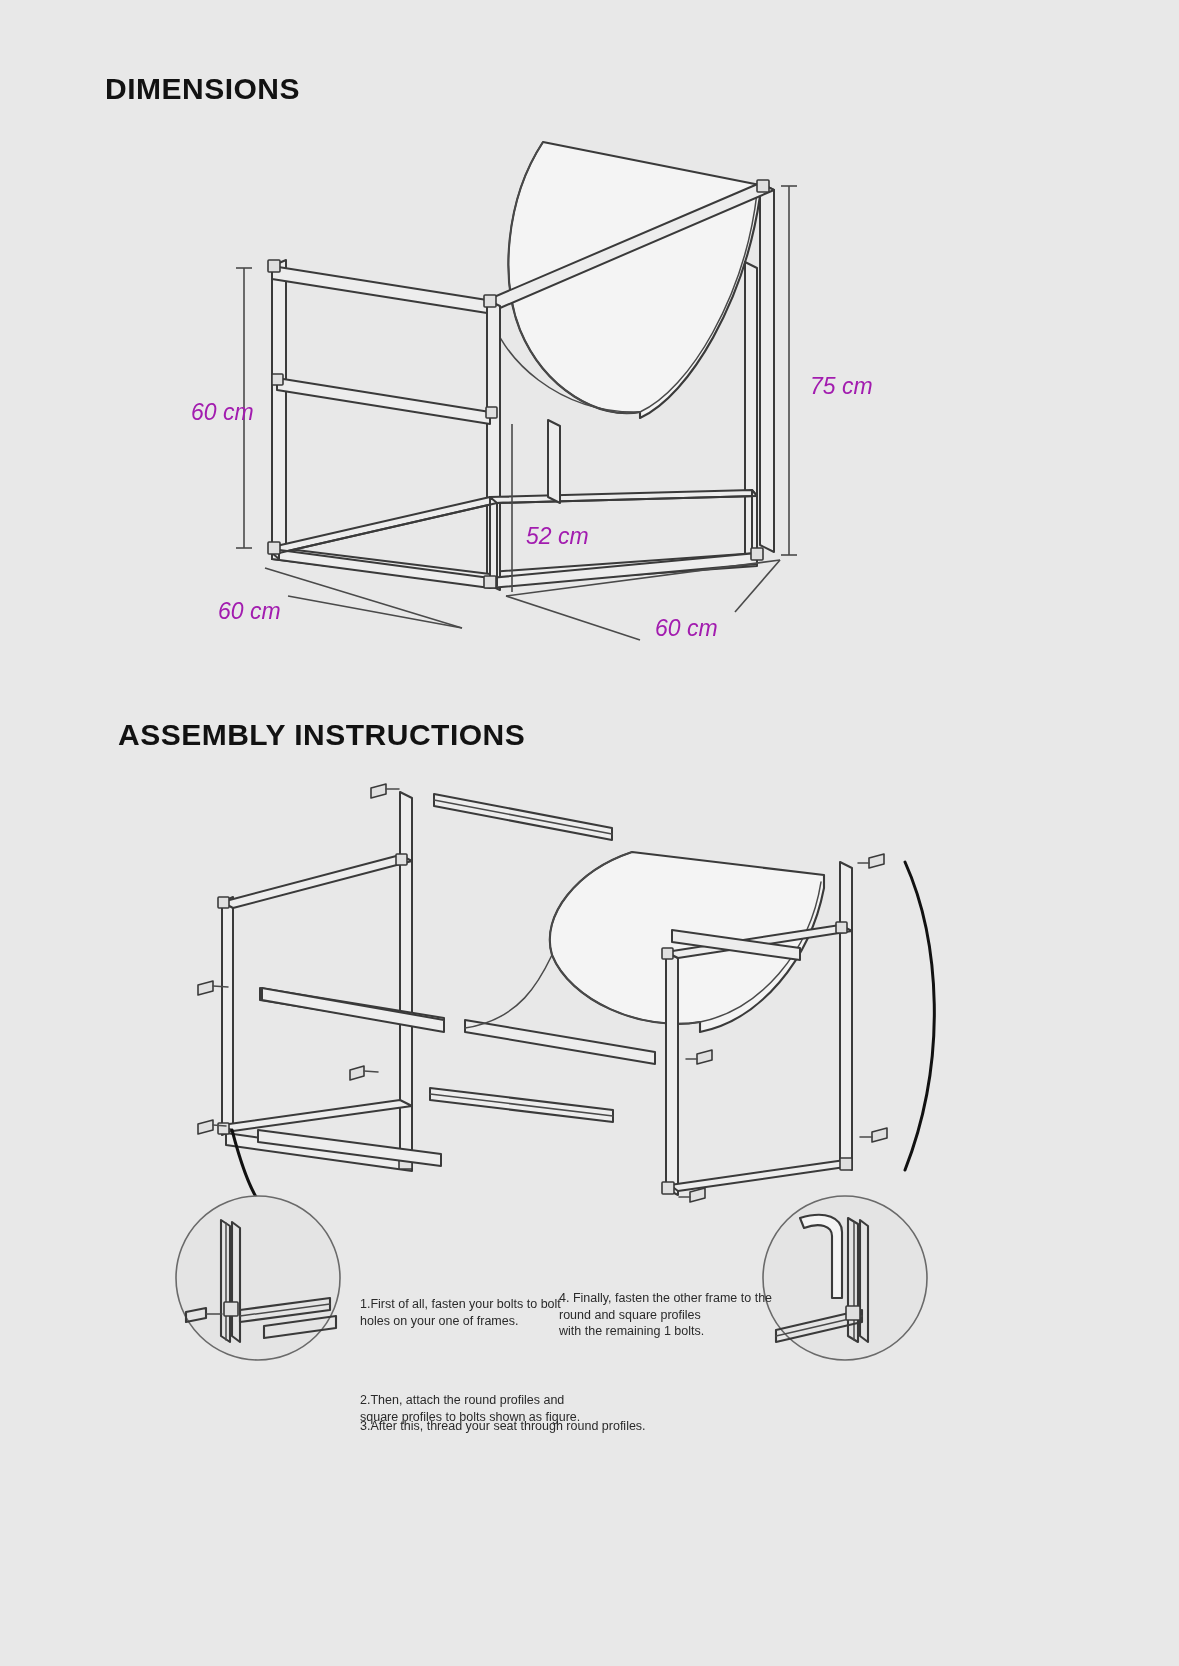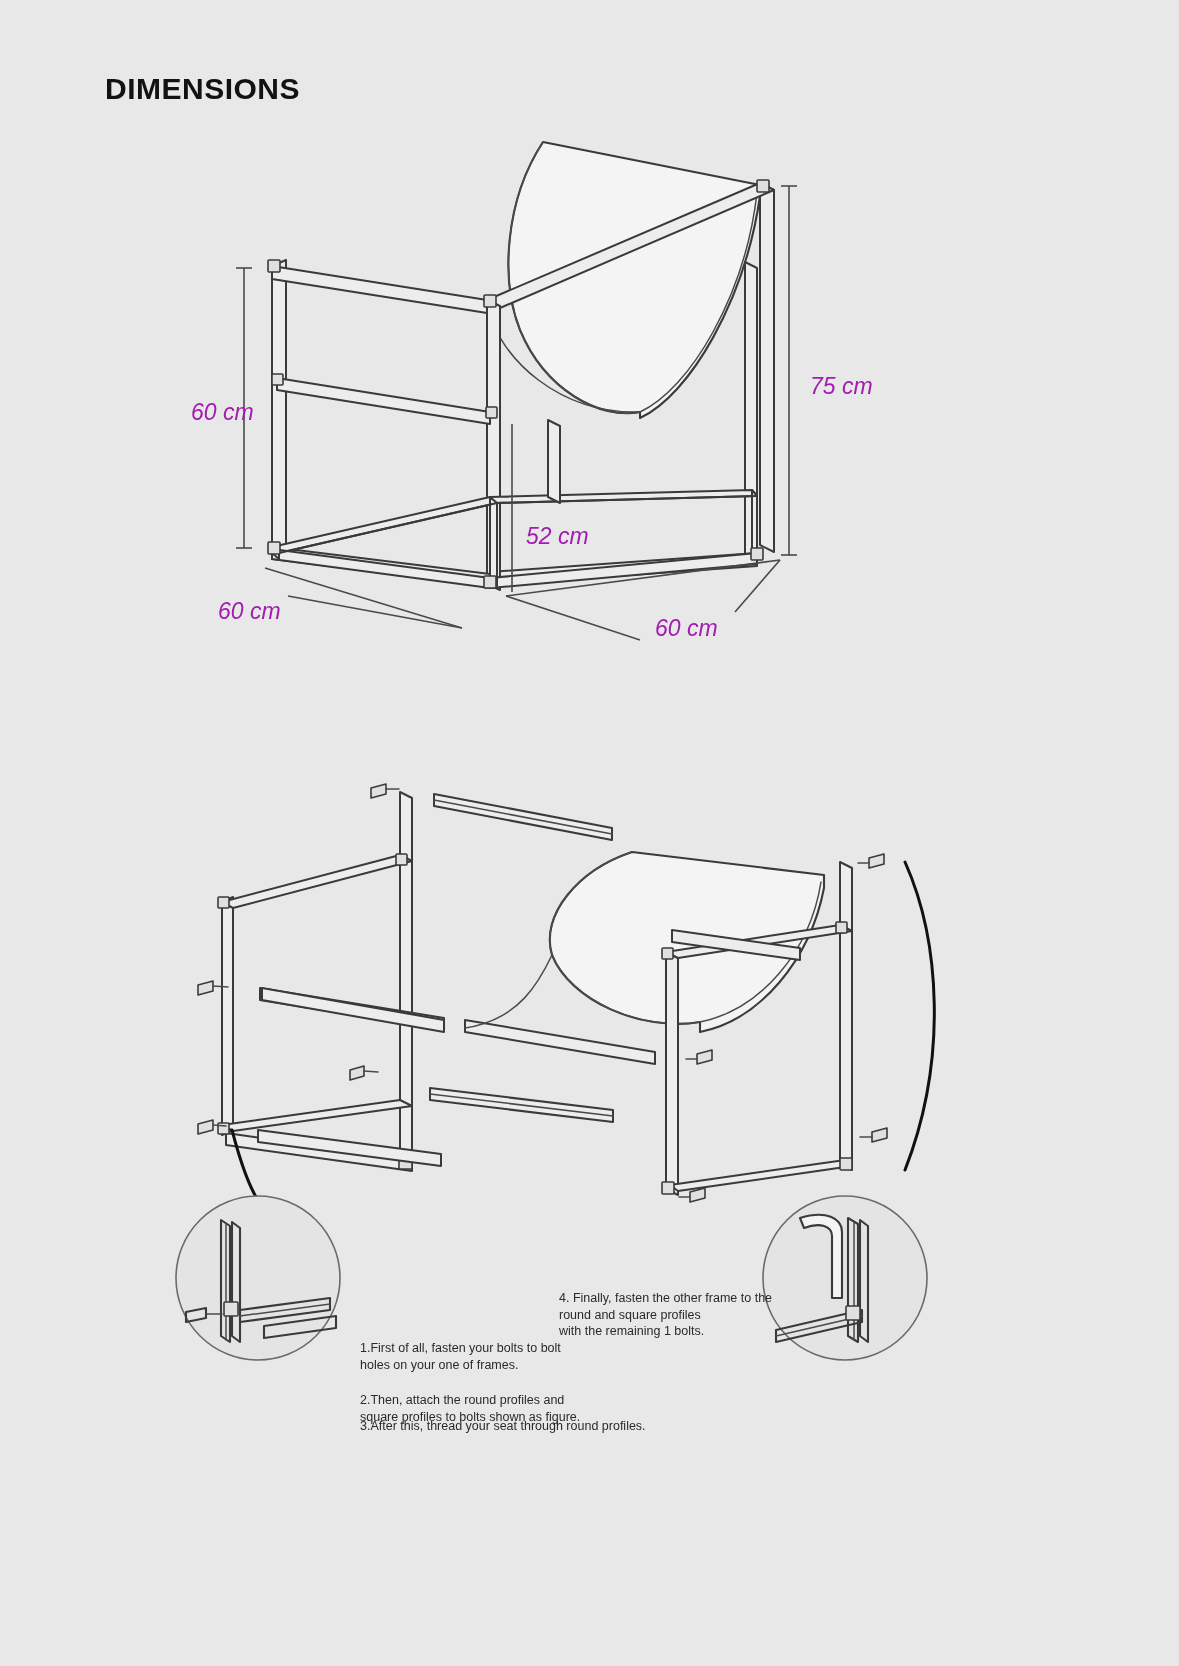--- a/index.html
+++ b/index.html
@@ -33,21 +33,21 @@
   #lbl-70{left:218px;top:598px;}
   #lbl-80{left:655px;top:615px;}
 
   .instr{
     position:absolute;
     color:#2a2a2a;
     font-size:12.5px;
     line-height:1.32;
     white-space:pre-line;
   }
-  #ins-1{left:360px;top:1296px;margin-top:44px;}
+  #ins-1{left:360px;top:1296px;}
   #ins-2{left:360px;top:1356px;margin-top:36px;}
   #ins-3{left:360px;top:1418px;}
   #ins-4{left:559px;top:1290px;}
   #ins-5{left:559px;top:1357px;}
 
   svg{position:absolute;left:0;top:0;display:block;}
   .ln{fill:none;stroke:#3a3a3a;stroke-width:2.1;stroke-linejoin:round;stroke-linecap:round;}
   .ln-thin{fill:none;stroke:#4a4a4a;stroke-width:1.5;stroke-linejoin:round;stroke-linecap:round;}
   .ln-dim{fill:none;stroke:#4a4a4a;stroke-width:1.6;stroke-linecap:butt;}
   .fillseat{fill:#f4f4f4;stroke:#3a3a3a;stroke-width:2.1;stroke-linejoin:round;}
@@ -136,20 +136,21 @@
     <path class="ln-dim" d="M 506,596 L 640,640"></path>
     <path class="ln-dim" d="M 735,612 L 780,560"></path>
   </svg>
 
   <div class="dimlabel" id="lbl-60">60 cm</div>
   <div class="dimlabel" id="lbl-75">75 cm</div>
   <div class="dimlabel" id="lbl-39">52 cm</div>
   <div class="dimlabel" id="lbl-70">60 cm</div>
   <div class="dimlabel" id="lbl-80">60 cm</div>
 
+  <div class="heading" id="h-assembly">ASSEMBLY INSTRUCTIONS</div>
 
   <svg width="1179" height="620" viewBox="0 0 1179 620" style="top:770px;">
 
     <path class="fillbar" d="M 222,132 L 233,127 L 233,360 L 222,365 Z"></path>
 
     <path class="fillbar" d="M 400,22 L 412,28 L 412,395 L 400,389 Z"></path>
 
     <path class="fillbar" d="M 222,132 L 400,85 L 412,91 L 233,138 Z"></path>
 
     <path class="fillbar" d="M 222,355 L 400,330 L 412,336 L 233,361 Z"></path>

